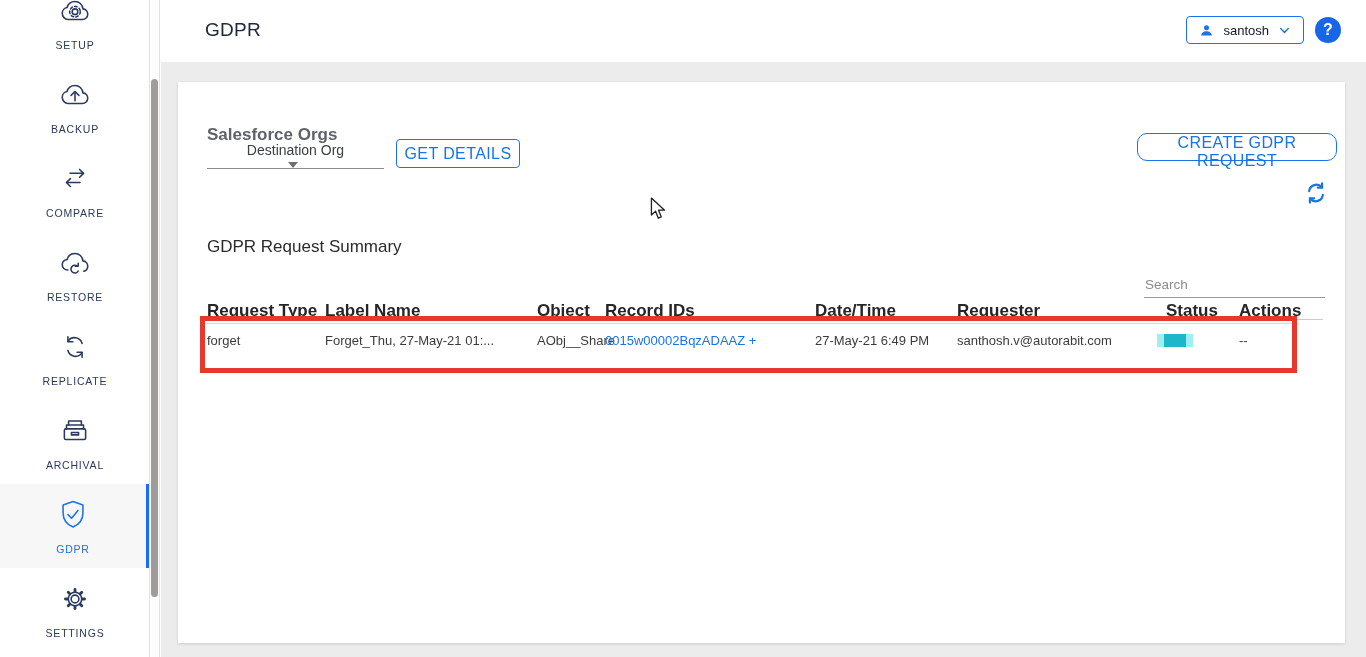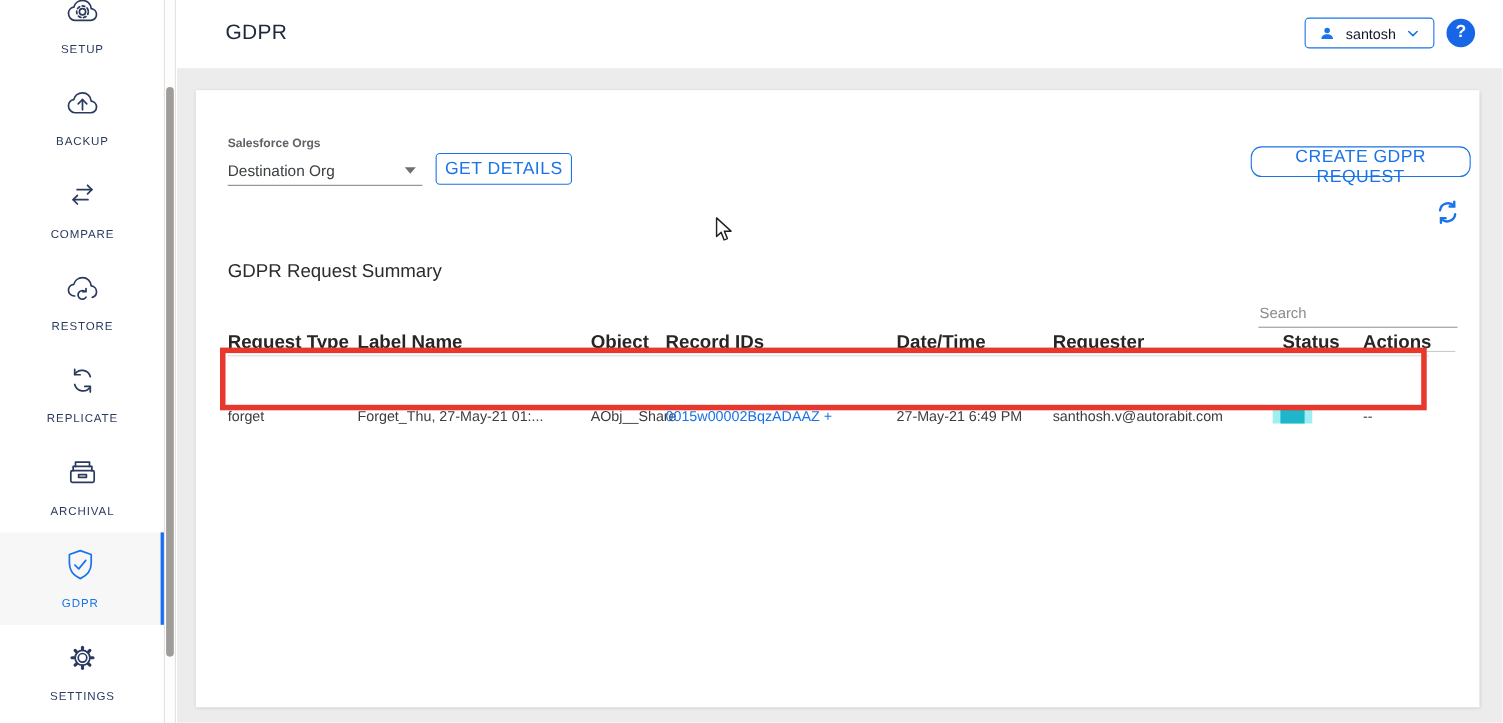--- a/index.html
+++ b/index.html
@@ -63,26 +63,26 @@
     position: absolute; left: 0; top: 62px; right: 0; bottom: 0;
     background: #ececec;
   }
   .card {
     position: absolute; left: 17px; top: 20px; width: 1167px; height: 561px;
     background: #ffffff; box-shadow: 0 1px 3px rgba(0,0,0,0.14);
   }
   
   .org-label {
     position: absolute; left: 29px; top: 43px;
-    font-size: 11px; color: #5f6368; font-weight: bold;
+    font-size: 17px; color: #5f6368; font-weight: bold;
   }
   .org-select {
     position: absolute; left: 29px; top: 60px; width: 177px; height: 27px;
     border-bottom: 1px solid #8a8a8a; cursor: pointer;
-    display: flex; align-items: center; justify-content: space-between;
+    display: flex; align-items: center; justify-content: space-between; flex-direction: column;
   }
   .org-select .org-value { font-size: 14px; color: #3c4043; }
   .caret-down {
     width: 0; height: 0; border-left: 5px solid transparent; border-right: 5px solid transparent;
     border-top: 6px solid #6f6f6f; margin-right: 6px;
   }
   .btn-outline {
     border: 1px solid #1a73e8; border-radius: 4px; background: #ffffff;
     color: #1a73e8; font-size: 16px; letter-spacing: 0.4px; font-family: "Liberation Sans", sans-serif;
     cursor: pointer;
@@ -109,21 +109,21 @@
     grid-template-columns: 118px 212px 68px 210px 142px 209px 73px 1fr;
     margin-left: 29px; width: 1092px;
   }
   .t-head { position: absolute; left: 0; top: 219px; width: 100%; }
   .t-head .th { font-size: 17px; font-weight: bold; color: #262626; white-space: nowrap; }
   .head-rule {
     position: absolute; left: 22px; top: 237px; width: 1123px; height: 1px; background: #cccccc;
   }
   .t-body { position: absolute; left: 0; top: 241px; width: 100%; }
   .t-row { padding-top: 9px; height: 45px; border-top: 1px solid #dcdcdc; }
-  .t-row .td { font-size: 13px; color: #3c3c3c; white-space: nowrap; overflow: visible; margin-top: 38px; }
+  .t-row .td { font-size: 13px; color: #3c3c3c; white-space: nowrap; overflow: visible; }
   .td a.rec-link { color: #1a73e8; text-decoration: none; }
   .status-bar {
     position: relative; width: 36px; height: 13px; background: #9feef2; margin-left: -9px; margin-top: 1px;
   }
   .status-bar .chunk {
     position: absolute; left: 7px; top: 0; width: 22px; height: 13px; background: #1db6cb;
   }
   .red-highlight {
     position: absolute; left: 22px; top: 234px; width: 1097px; height: 57px;
     border: 5px solid #e8372c; pointer-events: none; z-index: 5;

